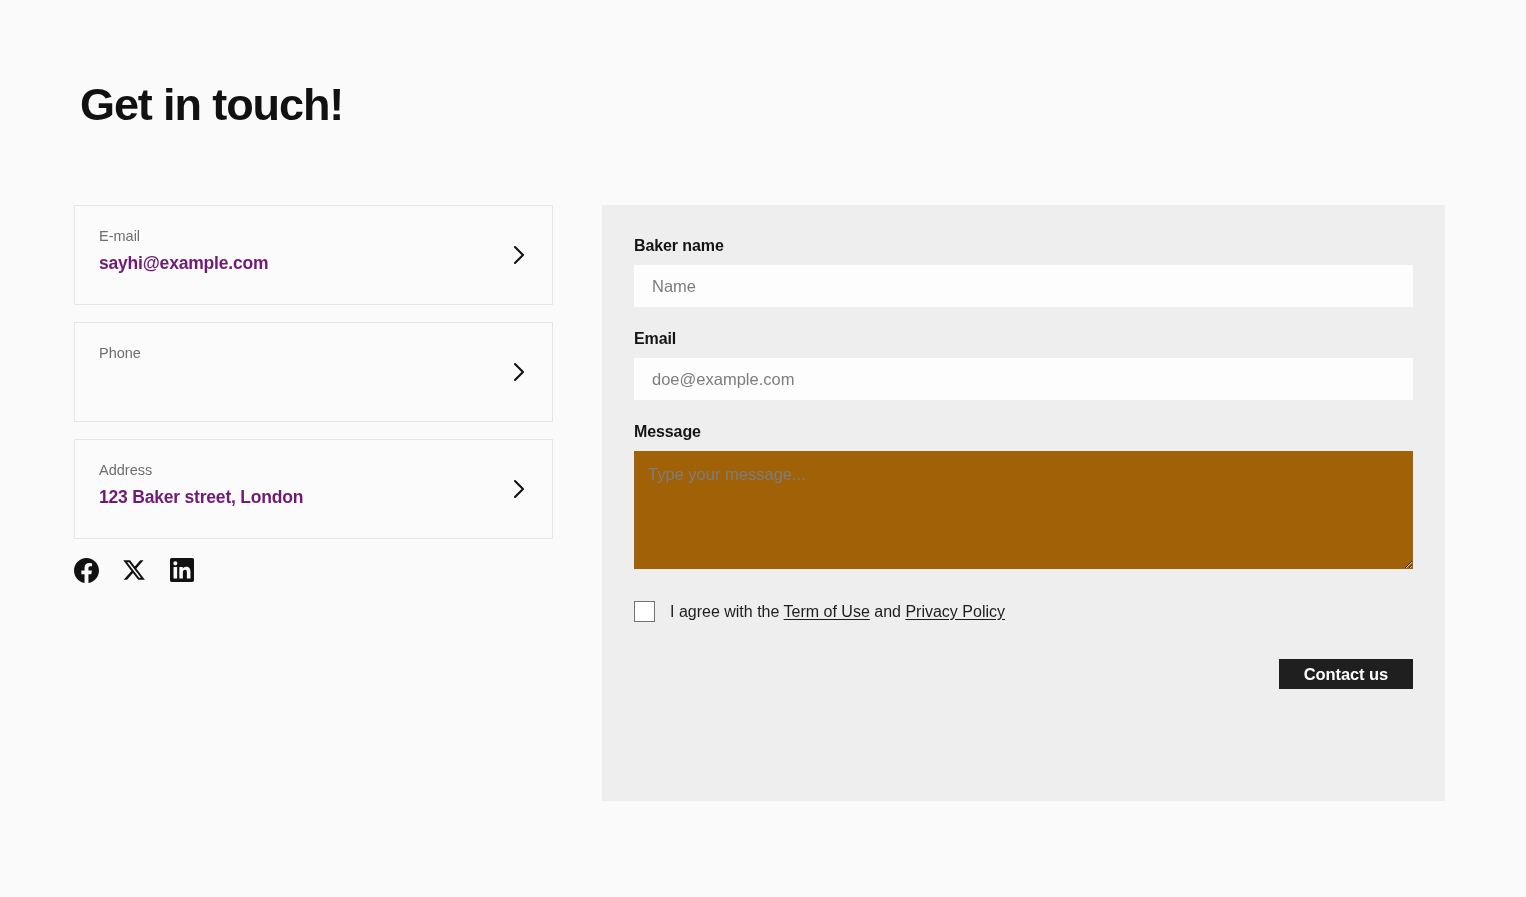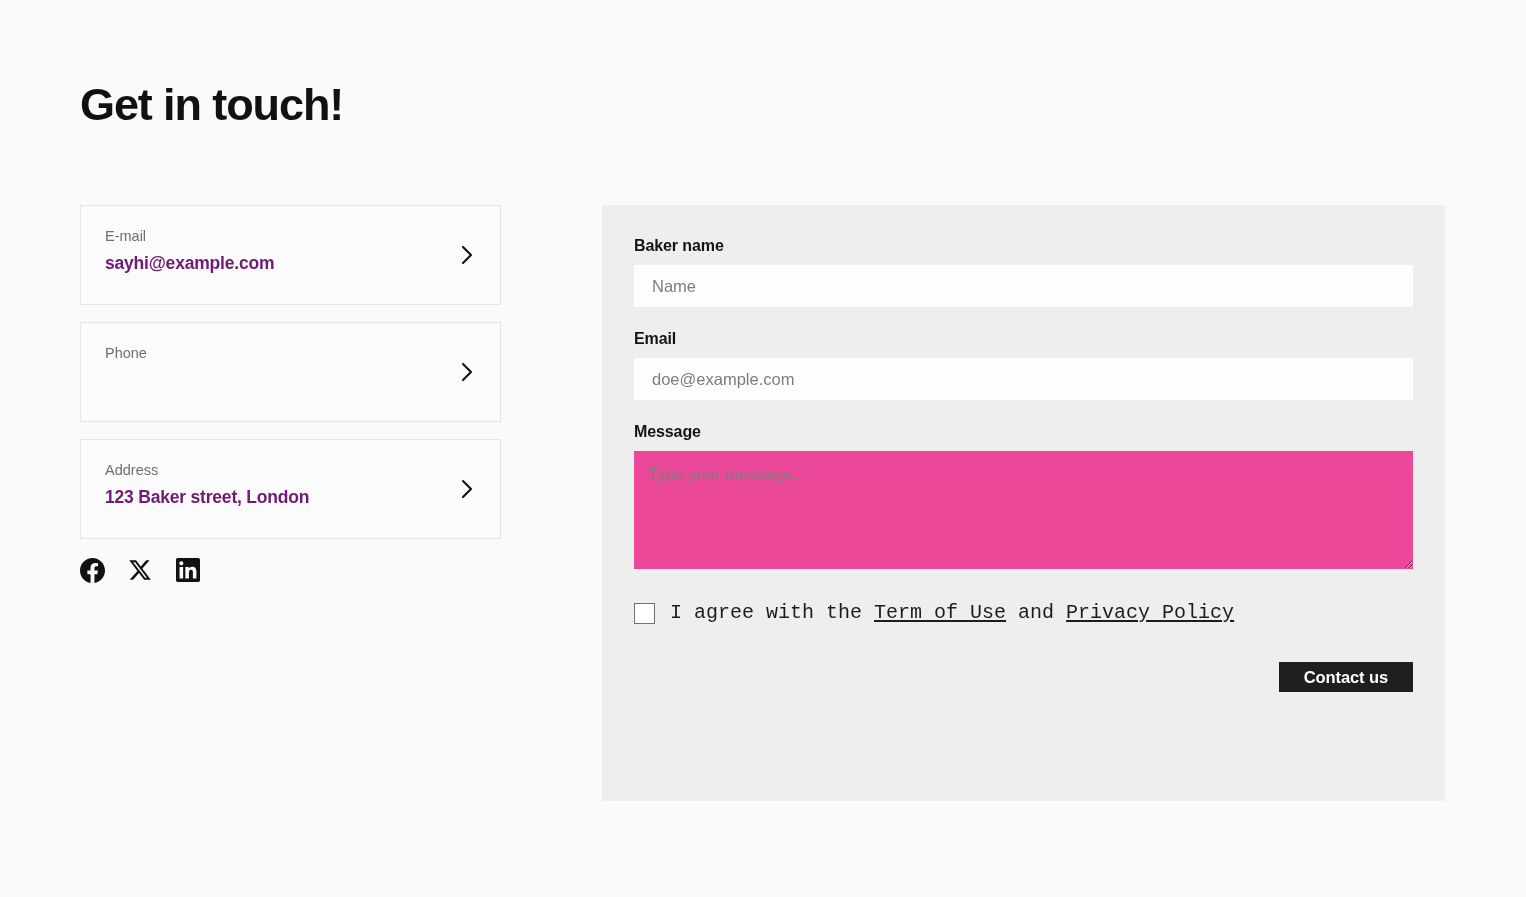--- a/index.html
+++ b/index.html
@@ -24,23 +24,23 @@
     font-weight: 700;
     letter-spacing: -1.1px;
     line-height: 1.1;
     color: #111111;
     margin: 0;
   }
 
   
   .left-col {
     position: absolute;
-    left: 80px;
+    left: 74px;
     top: 205px;
-    width: 421px;
+    width: 479px;
   }
 
   .contact-card {
     position: relative;
     border: 1px solid #e6e6e6;
     background: #fbfbfb;
     height: 100px;
     margin-bottom: 17px;
     padding: 22px 24px 0 24px;
   }
@@ -124,21 +124,21 @@
   }
   .text-input::placeholder { color: #7d7d7d; opacity: 1; }
 
   .gap-1 { height: 23px; }
   .gap-2 { height: 23px; }
 
   .message-area {
     display: block;
     width: 779px;
     height: 118px;
-    background: #ec4899;
+    background: #a16207;
     border: none;
     outline: none;
     resize: vertical;
     padding: 12px 14px;
     font-family: "Liberation Sans", sans-serif;
     font-size: 16.5px;
     color: #1d1d1d;
     line-height: 1.35;
   }
   .message-area::placeholder { color: #7d7d7d; opacity: 1; }
@@ -154,24 +154,23 @@
     width: 21px;
     height: 21px;
     background: #ffffff;
     border: 1.6px solid #717171;
     margin: 0 15px 0 0;
     padding: 0;
     cursor: pointer;
     flex: 0 0 auto;
   }
   .agree-text {
-    font-size: 20px;
+    font-size: 16px;
     color: #1d1d1d;
     line-height: 1.2;
-    font-family: Liberation Mono, monospace;
   }
   .agree-text a {
     color: #1d1d1d;
     text-decoration: underline;
     text-underline-offset: 2px;
   }
 
   .submit-row {
     display: flex;
     justify-content: flex-end;

